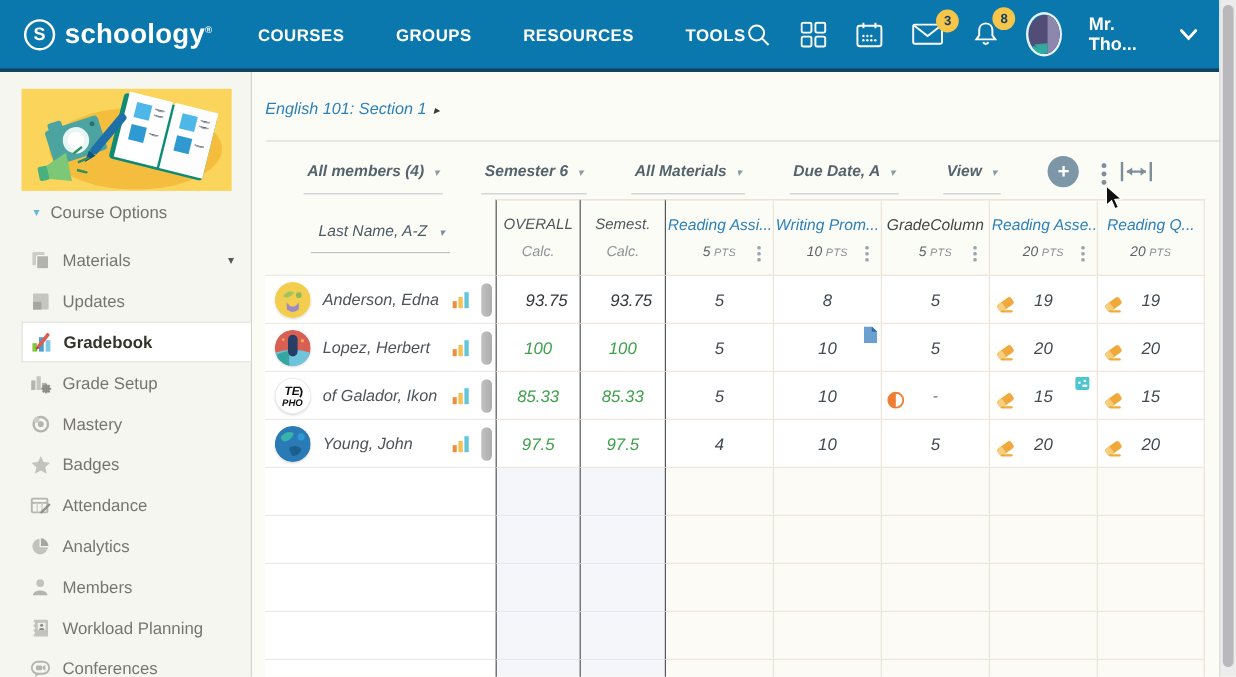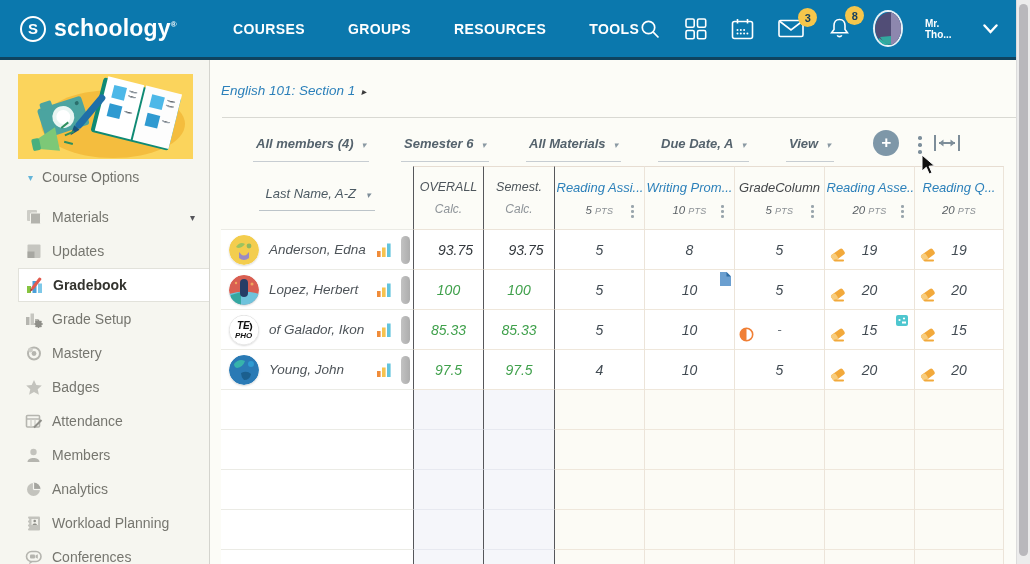--- a/index.html
+++ b/index.html
@@ -7,29 +7,29 @@
   body { position:relative; background:#fcfcf7; font-family:"Liberation Sans",sans-serif; }
 
   
   .navbar { position:absolute; left:0; top:0; width:1016px; height:60px;
     background:#0b78ad; border-bottom:3px solid #0f4460; display:flex; align-items:center; }
   .logo { display:flex; align-items:center; margin-left:20px; }
   .s-badge { width:26px; height:26px; border:2px solid #fff; border-radius:50%;
     color:#fff; font-size:15px; font-weight:bold; display:flex; align-items:center; justify-content:center; }
   .brand { color:#fff; font-size:23px; font-weight:600; letter-spacing:.2px; margin-left:8px; }
   .brand-mark { color:#fff; font-size:8px; vertical-align:super; }
-  .nav-links { display:flex; gap:43px; margin-left:56px; }
+  .nav-links { display:flex; gap:43px; margin-left:38px; }
   .nav-link { color:#fff; font-size:14px; font-weight:bold; letter-spacing:.4px; cursor:pointer; }
   .nav-right { margin-left:auto; display:flex; align-items:center; gap:24px; margin-right:18px; }
   .nav-ico { position:relative; display:flex; cursor:pointer; }
   .badge { position:absolute; top:-11px; right:-13px; width:19px; height:19px; border-radius:50%;
     background:#f6c64b; color:#17405e; font-size:11px; font-weight:bold;
     display:flex; align-items:center; justify-content:center; }
   .nav-avatar { width:33px; height:33px; border-radius:50%; overflow:hidden; box-shadow:0 0 0 2px rgba(255,255,255,.9); }
-  .user-name { color:#fff; font-size:10px; font-weight:bold; }
+  .user-name { color:#fff; font-size:15px; font-weight:bold; }
 
   
   .sidebar { position:absolute; left:0; top:60px; width:210px; height:504px;
     background:#f6f6f0; border-right:1px solid #d4d4ce; }
   .course-img { position:absolute; left:18px; top:14px; width:175px; height:85px;
     background:#fbd45c; overflow:hidden; }
   .course-options { position:absolute; left:28px; top:109px; display:flex; align-items:center; cursor:pointer; }
   .co-caret { color:#64b5d9; font-size:10px; margin-right:9px; }
   .co-label { color:#73736d; font-size:14px;text-align:center; }
   .menu { position:absolute; left:0; top:140px; right:0; }
@@ -294,33 +294,33 @@
           <rect x="1.5" y="2.5" width="13" height="11.5" rx="1" fill="none" stroke="#b5b5af" stroke-width="1.6"></rect>
           <line x1="1.5" y1="6" x2="14.5" y2="6" stroke="#b5b5af" stroke-width="1.4"></line>
           <line x1="6" y1="6" x2="6" y2="14" stroke="#cdcdc7" stroke-width="1.2"></line>
           <line x1="10" y1="6" x2="10" y2="14" stroke="#cdcdc7" stroke-width="1.2"></line>
           <line x1="9" y1="14.5" x2="16.5" y2="7" stroke="#8f8f89" stroke-width="2"></line>
         </svg>
       <span class="mi-label">Attendance</span>
     </div>
     <div class="mi">
       <svg width="18" height="17" viewBox="0 0 18 17">
-          <circle cx="8.5" cy="5" r="3.2" fill="#c3c3bd"></circle>
-          <path d="M2.5 15 C2.5 9.8 14.5 9.8 14.5 15 Z" fill="#b5b5af"></path>
-        </svg>
-      <span class="mi-label">Members</span>
-    </div>
-    <div class="mi">
-      <svg width="18" height="17" viewBox="0 0 18 17">
           <circle cx="8.5" cy="8.5" r="6.5" fill="#c3c3bd"></circle>
           <path d="M8.5 8.5 L8.5 1.5 A7 7 0 0 1 15.5 8.5 Z" fill="#a5a59f"></path>
           <line x1="8.5" y1="8.5" x2="8.5" y2="1.5" stroke="#f6f6f0" stroke-width="1.2"></line>
           <line x1="8.5" y1="8.5" x2="15.5" y2="8.5" stroke="#f6f6f0" stroke-width="1.2"></line>
         </svg>
       <span class="mi-label">Analytics</span>
+    </div>
+    <div class="mi">
+      <svg width="18" height="17" viewBox="0 0 18 17">
+          <circle cx="8.5" cy="5" r="3.2" fill="#c3c3bd"></circle>
+          <path d="M2.5 15 C2.5 9.8 14.5 9.8 14.5 15 Z" fill="#b5b5af"></path>
+        </svg>
+      <span class="mi-label">Members</span>
     </div>
     <div class="mi">
       <svg width="18" height="17" viewBox="0 0 18 17">
           <rect x="3" y="1.5" width="12" height="14" rx="1" fill="#c3c3bd"></rect>
           <circle cx="3" cy="4.5" r="1.2" fill="#f6f6f0"></circle>
           <circle cx="3" cy="8.5" r="1.2" fill="#f6f6f0"></circle>
           <circle cx="3" cy="12.5" r="1.2" fill="#f6f6f0"></circle>
           <rect x="6.5" y="4" width="6.5" height="6" fill="#f0f0ea"></rect>
           <circle cx="9.7" cy="6" r="1.3" fill="#8f8f89"></circle>
           <path d="M7.5 10 C7.5 7.9 12 7.9 12 10 Z" fill="#8f8f89"></path>

